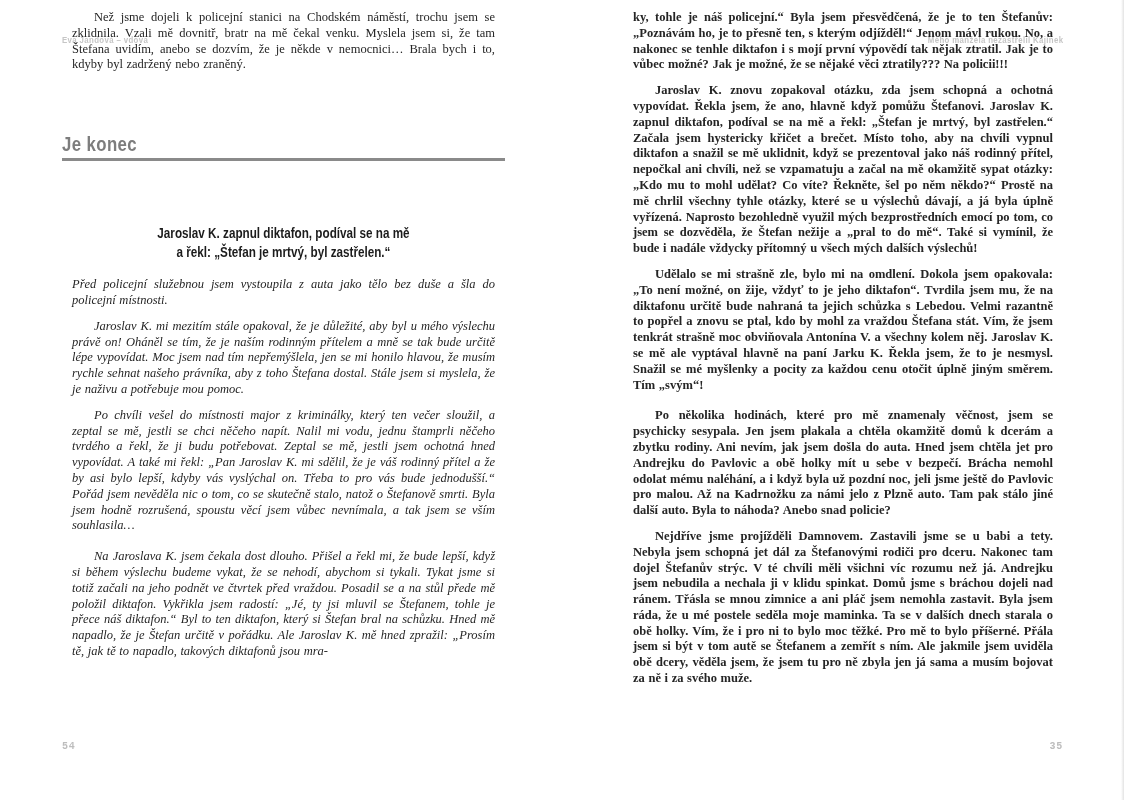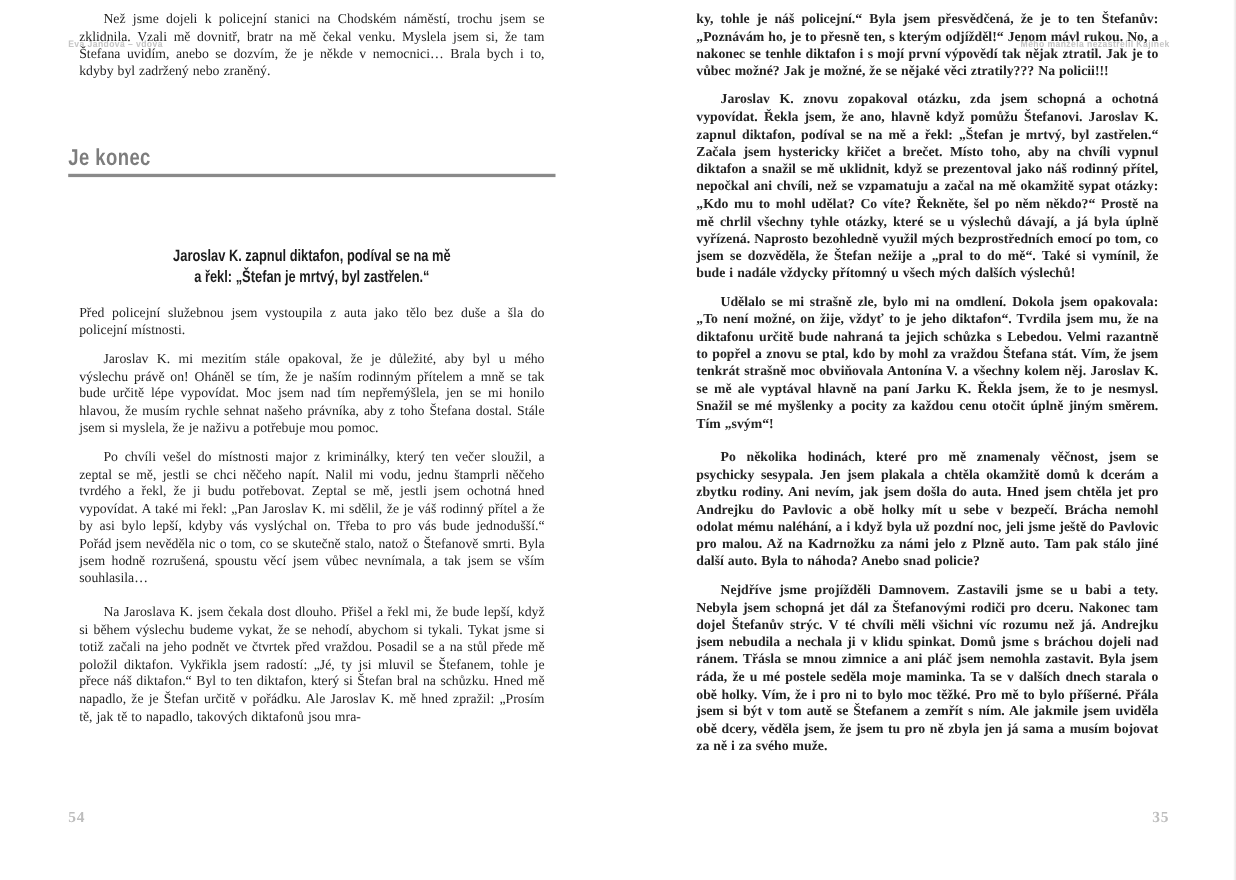--- a/index.html
+++ b/index.html
@@ -93,29 +93,29 @@
     font-family: "Liberation Sans", sans-serif;
     font-weight: bold;
     font-size: 15px;
     line-height: 19px;
     color: #1c1c1c;
     transform: scaleX(0.78);
     transform-origin: center;
     white-space: nowrap;
   }
 
-  .after-quote { margin-top: 16px; }
+  .after-quote { margin-top: 16px; font-style: italic; }
   .first-block { margin-top: 80px; }
 
   .pagenum {
     position: absolute;
     bottom: 48px;
-    font-family: Liberation Serif, serif;
+    font-family: Liberation Mono, monospace;
     font-weight: bold;
-    font-size: 14px;
+    font-size: 10px;
     letter-spacing: 0.8px;
     color: #bdbdbd;
   }
   .page.left  .pagenum { left: 62px; }
   .page.right .pagenum { right: 61px; }
 </style>
 </head>
 <body>
 
 <div class="spread">

